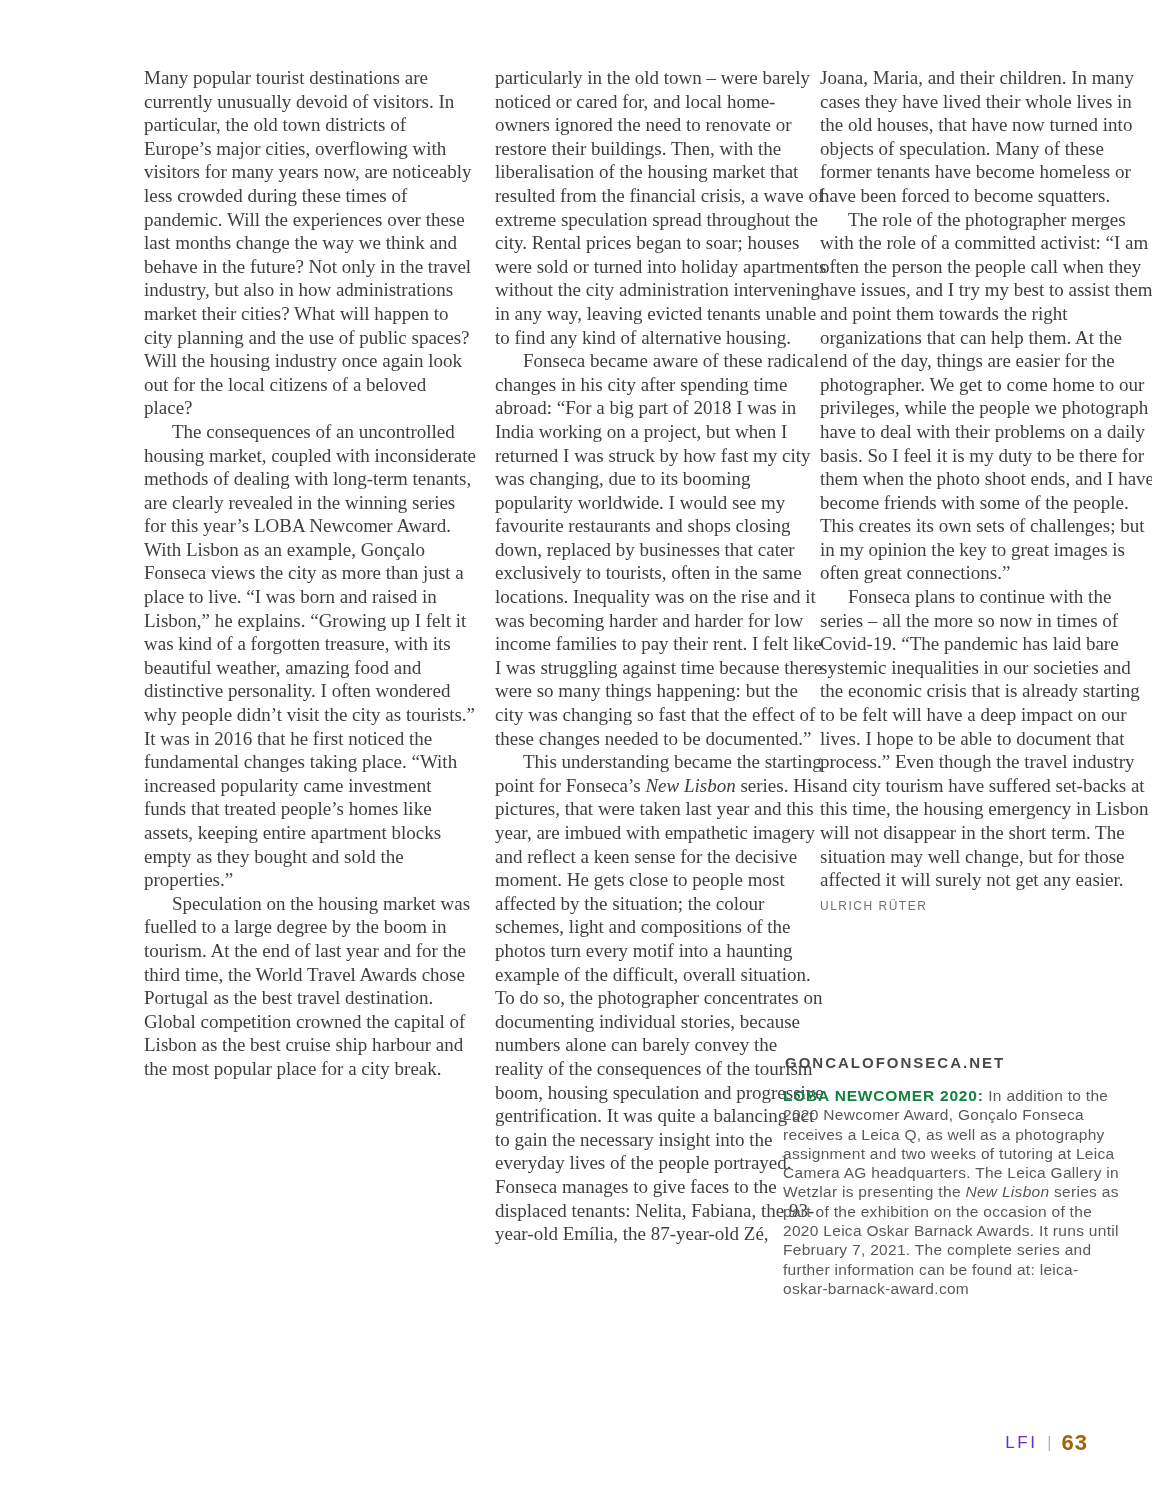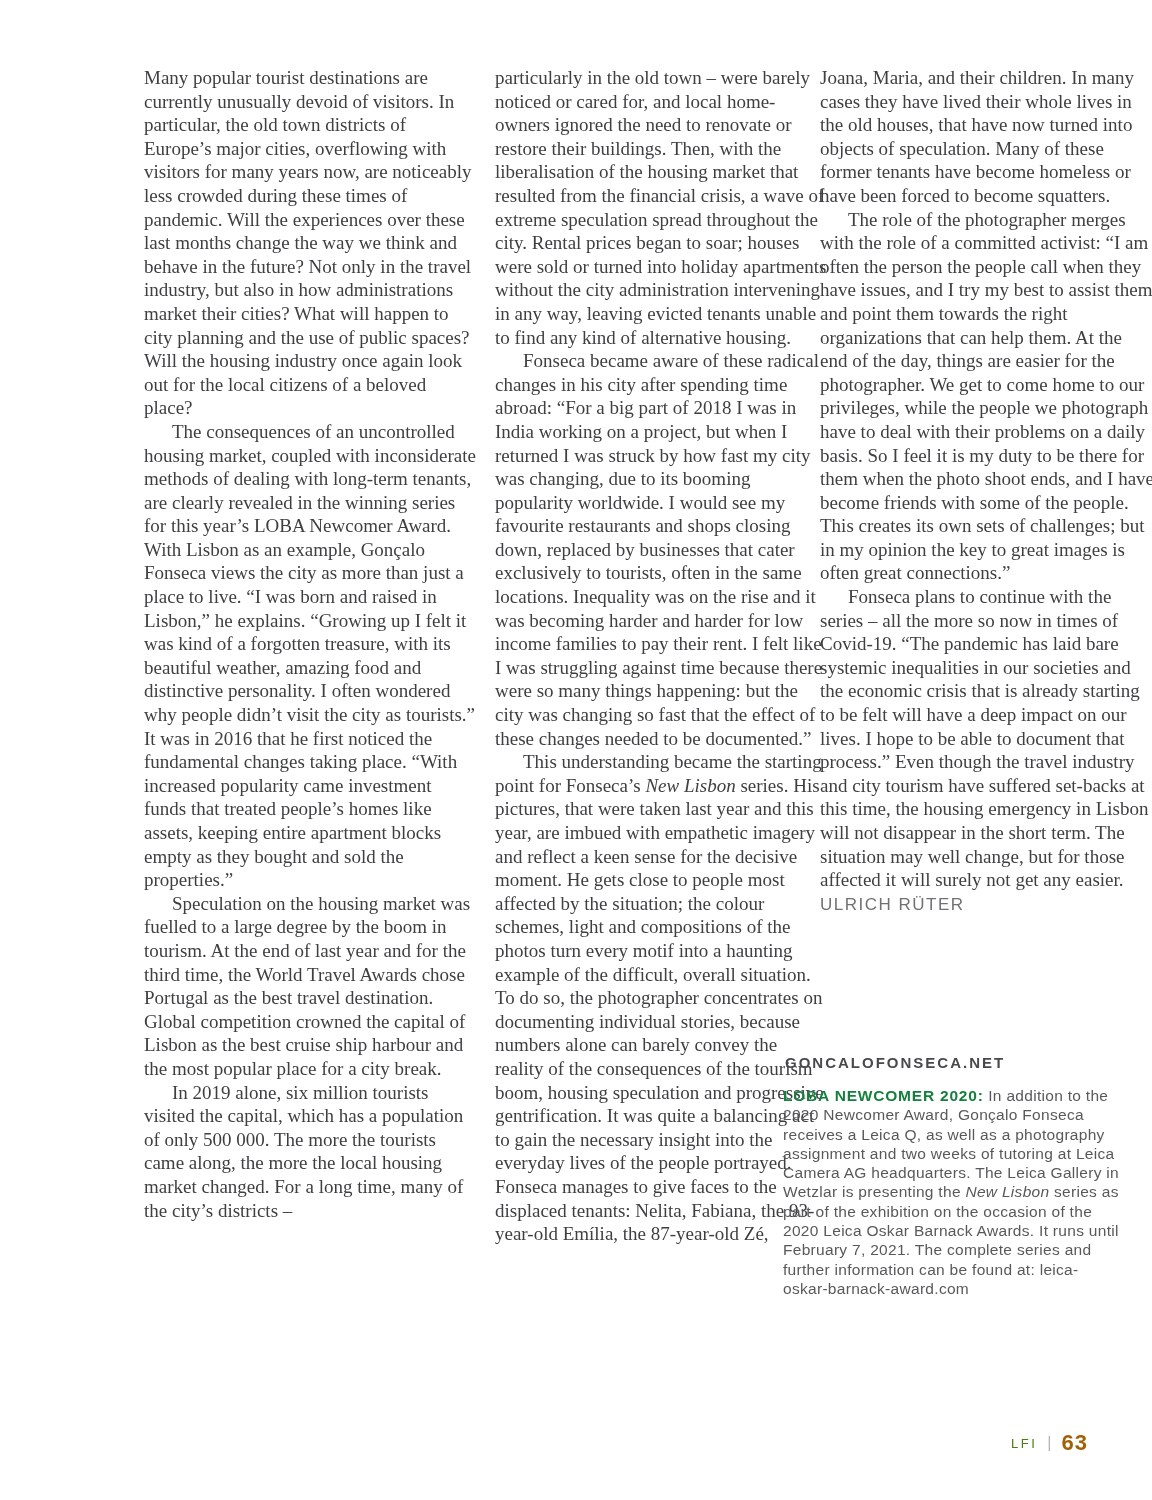--- a/index.html
+++ b/index.html
@@ -24,21 +24,21 @@
   }
   #col-0{left:107px;height:1252px;}
   #col-1{left:458px;height:1346px;}
   #col-2{left:783px;height:992px;}
   .para{margin:0;padding:0;}
   .para.indent{text-indent:28px;}
   .italic{font-style:italic;}
   .bold{font-weight:bold;}
   .byline{
     font-family:"Liberation Sans", sans-serif;
-    font-size:17px;
+    font-size:12px;
     letter-spacing:1.5px;
     color:#707173;
   }
   .website{
     position:absolute;
     left:785px;
     top:1054px;
     font-family:"Liberation Sans", sans-serif;
     font-weight:bold;
     font-size:15px;
@@ -59,34 +59,33 @@
   .note .bold{letter-spacing:0.8px;color:#15803d;}
   .page-footer{
     position:absolute;
     top:1430px;
     right:64px;
     display:flex;
     align-items:center;
     gap:10px;
     font-family:"Liberation Sans", sans-serif;
   }
-  .magazine{font-size:13px;letter-spacing:2.5px;color:#4d7c0f;}
+  .magazine{font-size:17px;letter-spacing:2.5px;color:#6d28d9;}
   .sep{font-size:16px;color:#b4b5b7;font-weight:300;}
   .pagenum{font-size:22px;font-weight:bold;letter-spacing:1px;color:#a16207;}
 </style>
 </head>
 <body>
 
 <div class="page">
   <main class="article">
     <div class="col" id="col-0">
         <p class="para"><span>Many popular tourist destinations are currently unusually devoid of visitors. In particular, the old town districts of Europe’s major cities, overflowing with visitors for many years now, are noticeably less crowded during these times of pandemic. Will the experiences over these last months change the way we think and behave in the future? Not only in the travel industry, but also in how administrations market their cities? What will happen to city planning and the use of public spaces? Will the housing industry once again look out for the local citizens of a beloved place?</span></p>
         <p class="para indent"><span>The consequences of an uncontrolled housing market, coupled with inconsiderate methods of dealing with long-term tenants, are clearly revealed in the winning series for this year’s LOBA Newcomer Award. With Lisbon as an example, Gonçalo Fonseca views the city as more than just a place to live. “I was born and raised in Lisbon,” he explains. “Growing up I felt it was kind of a forgotten treasure, with its beautiful weather, amazing food and distinctive personality. I often wondered why people didn’t visit the city as tourists.” It was in 2016 that he first noticed the fundamental changes taking place. “With increased popularity came investment funds that treated people’s homes like assets, keeping entire apartment blocks empty as they bought and sold the properties.”</span></p>
         <p class="para indent"><span>Speculation on the housing market was fuelled to a large degree by the boom in tourism. At the end of last year and for the third time, the World Travel Awards chose Portugal as the best travel destination. Global competition crowned the capital of Lisbon as the best cruise ship harbour and the most popular place for a city break.</span></p>
-        <p class="para indent"><span>In 2019 alone, six million tourists visited the capital, which has a population of only 500 000. The more the tourists came along, the more the local housing market changed. For a long time, many of the city’s districts –</span></p>
       </div>
     <div class="col" id="col-1">
         <p class="para"><span>particularly in the old town – were barely noticed or cared for, and local home-owners ignored the need to renovate or restore their buildings. Then, with the liberalisation of the housing market that resulted from the financial crisis, a wave of extreme speculation spread throughout the city. Rental prices began to soar; houses were sold or turned into holiday apartments without the city administration intervening in any way, leaving evicted tenants unable to find any kind of alternative housing.</span></p>
         <p class="para indent"><span>Fonseca became aware of these radical changes in his city after spending time abroad: “For a big part of 2018 I was in India working on a project, but when I returned I was struck by how fast my city was changing, due to its booming popularity worldwide. I would see my favourite restaurants and shops closing down, replaced by businesses that cater exclusively to tourists, often in the same locations. Inequality was on the rise and it was becoming harder and harder for low income families to pay their rent. I felt like I was struggling against time because there were so many things happening: but the city was changing so fast that the effect of these changes needed to be documented.”</span></p>
         <p class="para indent"><span>This understanding became the starting point for Fonseca’s </span><span class="italic">New Lisbon</span><span> series. His pictures, that were taken last year and this year, are imbued with empathetic imagery and reflect a keen sense for the decisive moment. He gets close to people most affected by the situation; the colour schemes, light and compositions of the photos turn every motif into a haunting example of the difficult, overall situation. To do so, the photographer concentrates on documenting individual stories, because numbers alone can barely convey the reality of the consequences of the tourism boom, housing speculation and progressive gentrification. It was quite a balancing act to gain the necessary insight into the everyday lives of the people portrayed. Fonseca manages to give faces to the displaced tenants: Nelita, Fabiana, the 93-year-old Emília, the 87-year-old Zé,</span></p>
       </div>
     <div class="col" id="col-2">
         <p class="para"><span>Joana, Maria, and their children. In many cases they have lived their whole lives in the old houses, that have now turned into objects of speculation. Many of these former tenants have become homeless or have been forced to become squatters.</span></p>
         <p class="para indent"><span>The role of the photographer merges with the role of a committed activist: “I am often the person the people call when they have issues, and I try my best to assist them and point them towards the right organizations that can help them. At the end of the day, things are easier for the photographer. We get to come home to our privileges, while the people we photograph have to deal with their problems on a daily basis. So I feel it is my duty to be there for them when the photo shoot ends, and I have become friends with some of the people. This creates its own sets of challenges; but in my opinion the key to great images is often great connections.”</span></p>
         <p class="para indent"><span>Fonseca plans to continue with the series – all the more so now in times of Covid-19. “The pandemic has laid bare systemic inequalities in our societies and the economic crisis that is already starting to be felt will have a deep impact on our lives. I hope to be able to document that process.” Even though the travel industry and city tourism have suffered set-backs at this time, the housing emergency in Lisbon will not disappear in the short term. The situation may well change, but for those affected it will surely not get any easier. </span><span class="byline">ULRICH RÜTER</span></p>

